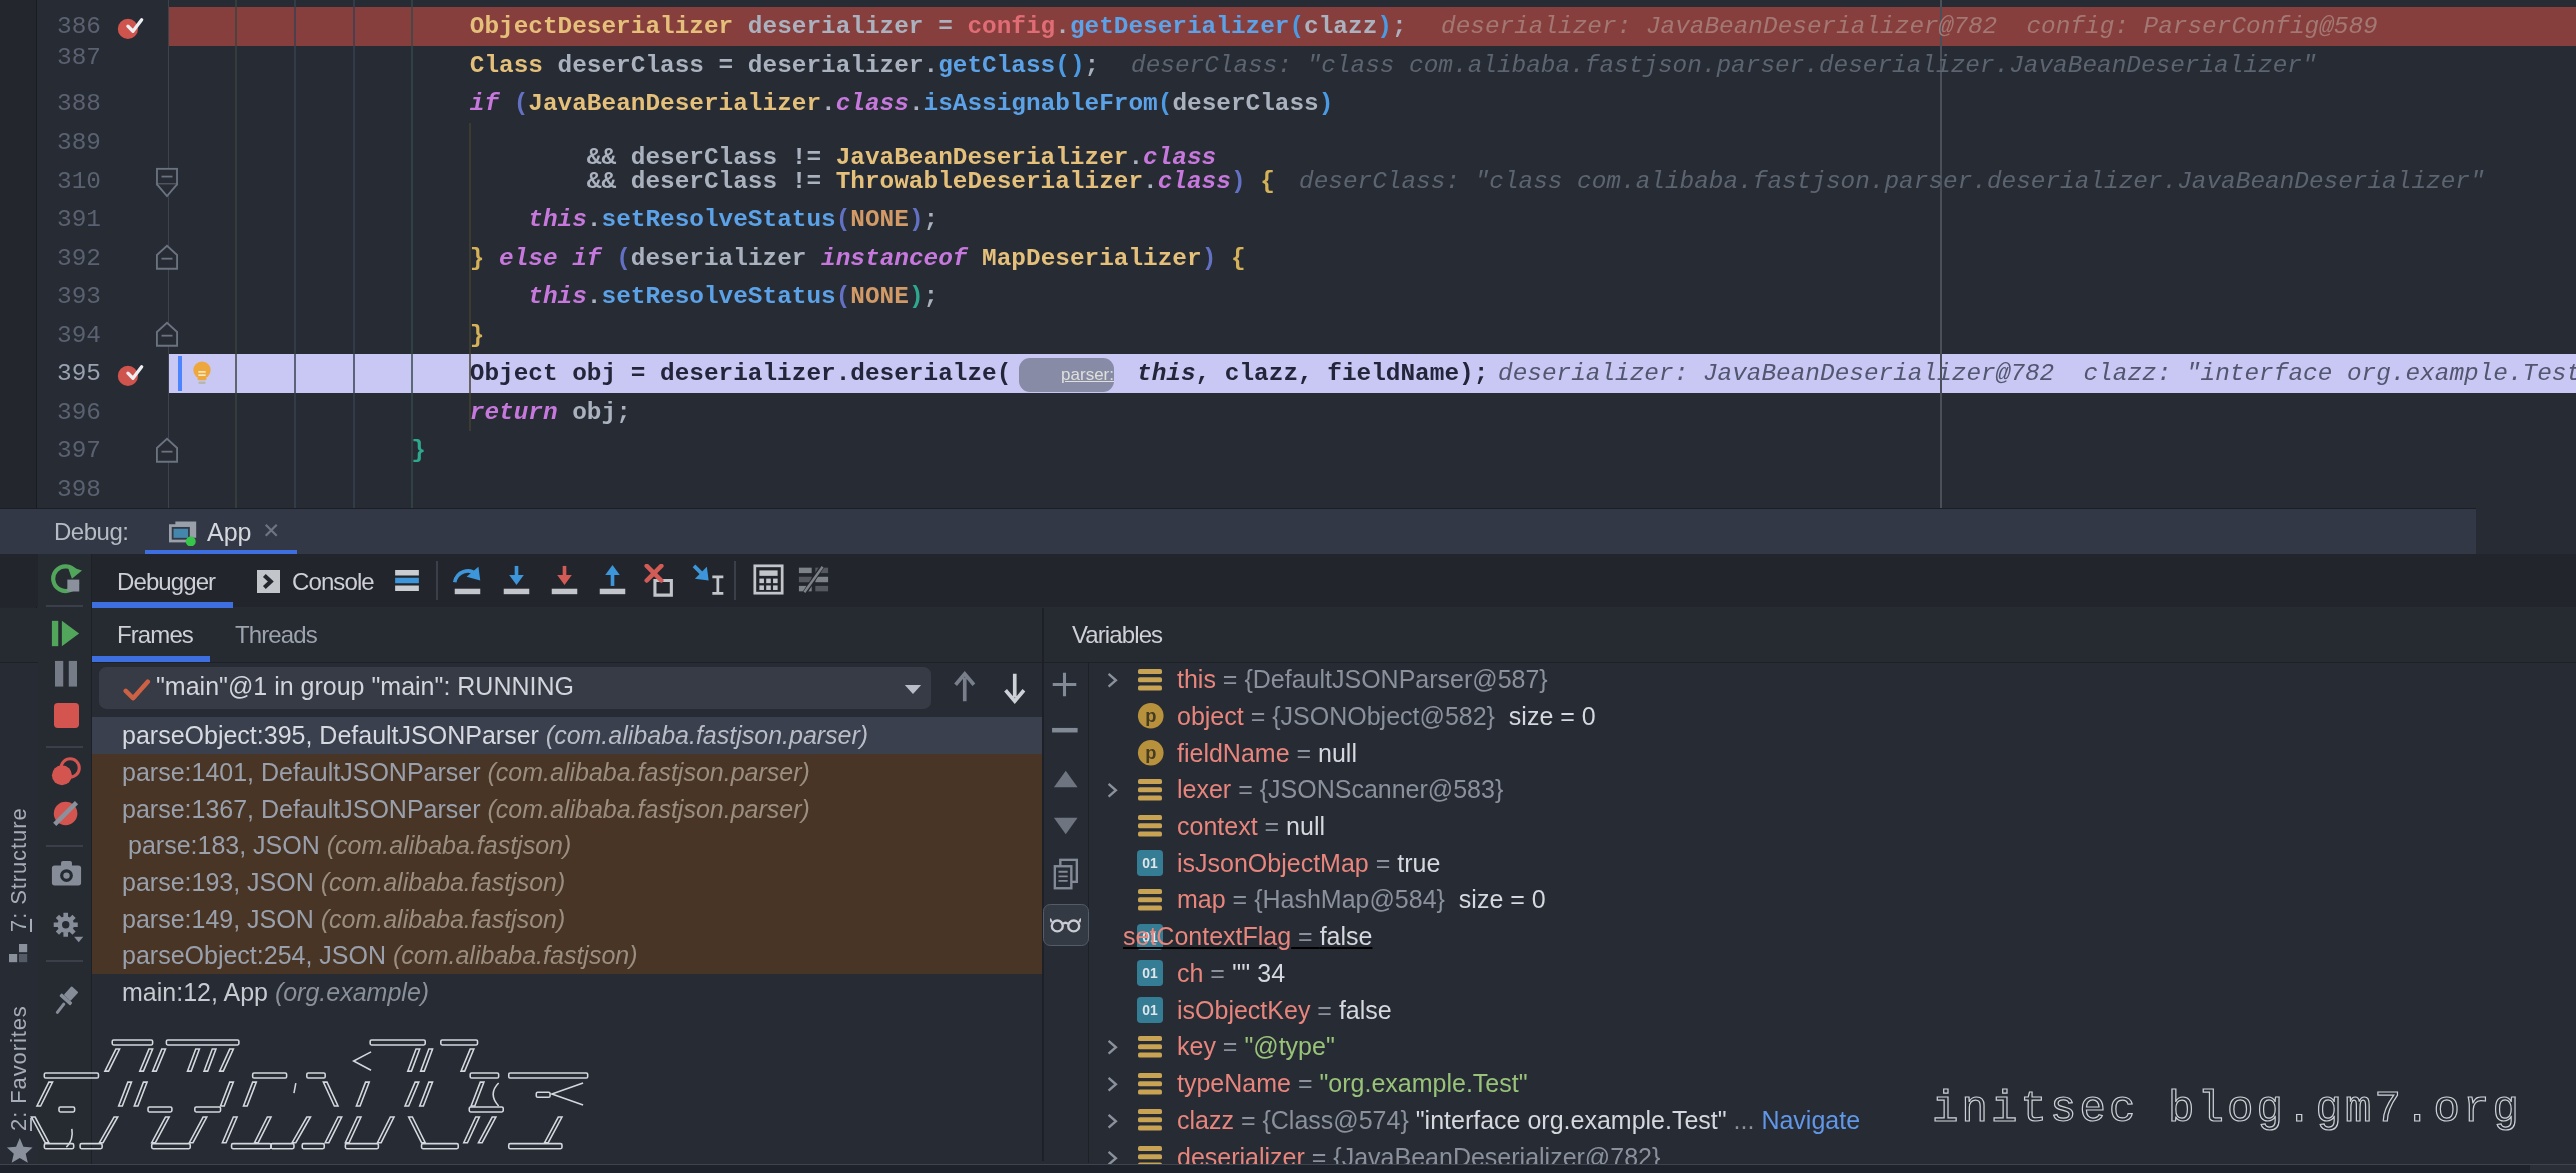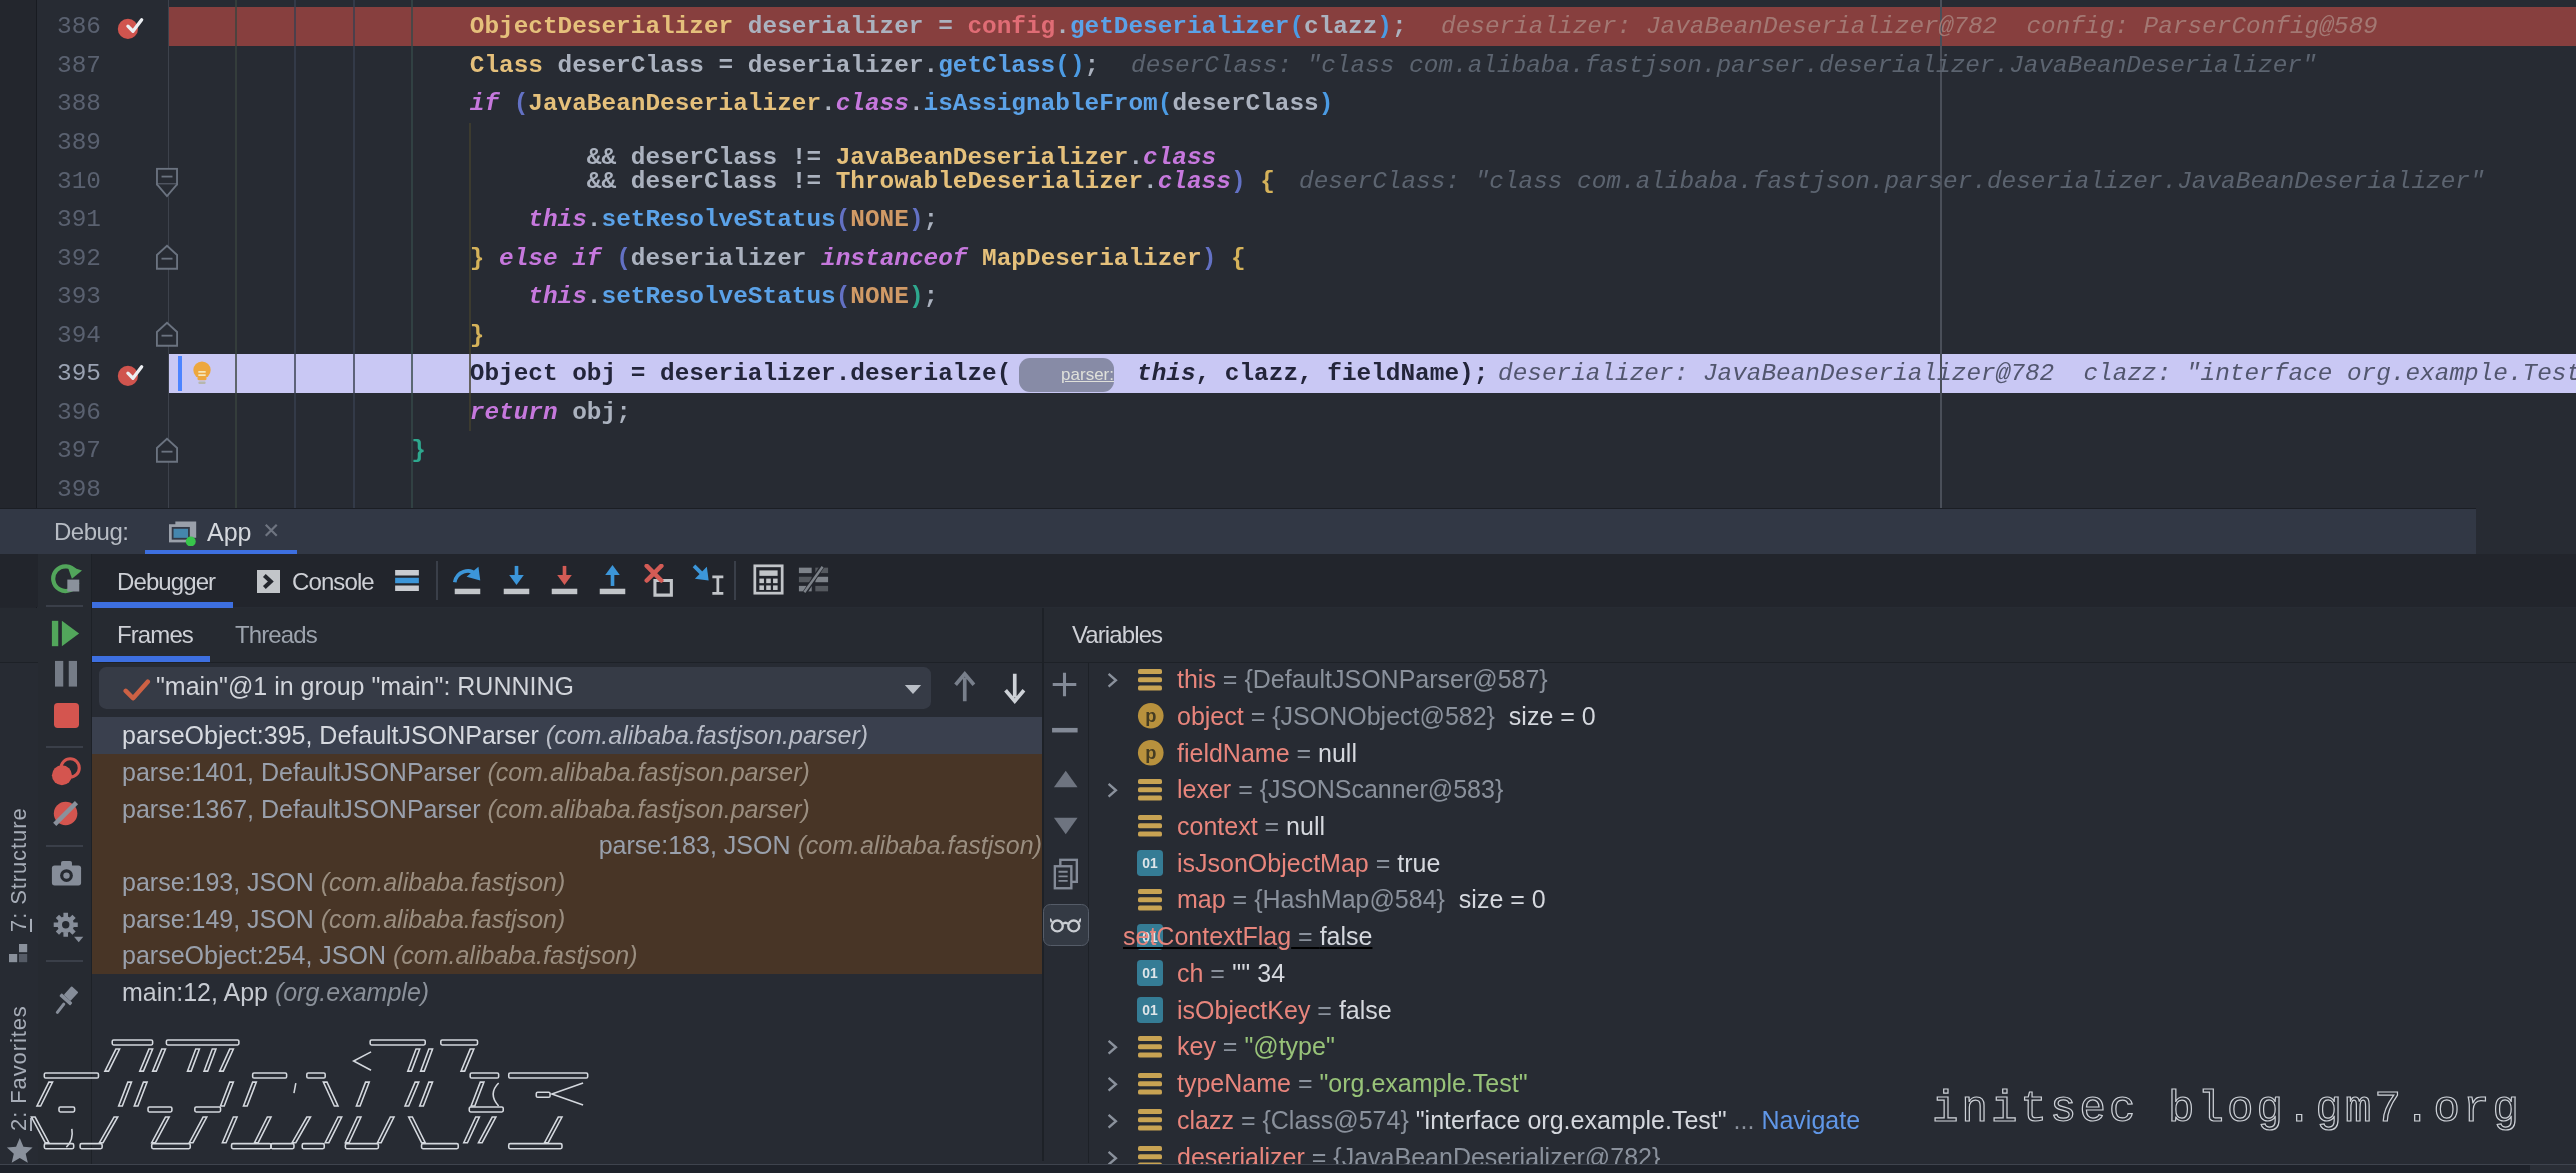--- a/index.html
+++ b/index.html
@@ -52,21 +52,21 @@
 
   <div class="guide" style="left:235px; background:#39443f; z-index:6;"></div>
   <div class="guide" style="left:294px; background:#384050; z-index:6;"></div>
   <div class="guide" style="left:353px; background:#384050; z-index:6;"></div>
   <div class="guide" style="left:411px; background:#354a4a; z-index:6;"></div>
   <div class="guide" style="left:469px; top:123px; height:308px; background:#44422f; z-index:6;"></div>
 
   <div class="abs" style="left:1940px; top:0; width:1.8px; height:508px; background:#4a4f59; z-index:2;"></div>
 
   <div class="lnum" style="top:7.3px;">386</div>
-  <div class="lnum" style="top:46px;">387</div>
+  <div class="lnum" style="top:38px;">387</div>
   <div class="lnum" style="top:84px;">388</div>
   <div class="lnum" style="top:123px;">389</div>
   <div class="lnum" style="top:162px;">310</div>
   <div class="lnum" style="top:200px;">391</div>
   <div class="lnum" style="top:239px;">392</div>
   <div class="lnum" style="top:277px;">393</div>
   <div class="lnum" style="top:316px;">394</div>
   <div class="lnum" style="top:354px; color:#9aa2b2;">395</div>
   <div class="lnum" style="top:393px;">396</div>
   <div class="lnum" style="top:431px;">397</div>
@@ -245,21 +245,21 @@
   </svg>
   <svg class="abs" style="left:1001px; top:7.3px;" width="27.5" height="35" viewBox="0 0 30 38">
     <path d="M15 4 L15 30 M5 22 L15 34 L25 22" fill="none" stroke="#cdd1d7" stroke-width="4"></path>
   </svg>
 
   <div class="abs" style="left:92px; top:54px; width:950px; height:37px; background:#3a404e;"></div>
   <div class="abs" style="left:92px; top:91px; width:950px; height:220px; background:#483526;"></div>
   <div class="frow" style="padding-left:30px;top:54px; color:#d6d9df;">parseObject:395, DefaultJSONParser <span class="it" style="color:#b9bdc7;">(com.alibaba.fastjson.parser)</span></div>
   <div class="frow" style="padding-left:30px;top:91px;">parse:1401, DefaultJSONParser <span class="it" style="color:#9a8e80;">(com.alibaba.fastjson.parser)</span></div>
   <div class="frow" style="padding-left:30px;top:128px;">parse:1367, DefaultJSONParser <span class="it" style="color:#9a8e80;">(com.alibaba.fastjson.parser)</span></div>
-  <div class="frow" style="padding-left:14px;top:164px;text-align:right;">parse:183, JSON <span class="it" style="color:#9a8e80;">(com.alibaba.fastjson)</span></div>
+  <div class="frow" style="padding-left:36px;top:164px;">parse:183, JSON <span class="it" style="color:#9a8e80;">(com.alibaba.fastjson)</span></div>
   <div class="frow" style="padding-left:30px;top:201px;">parse:193, JSON <span class="it" style="color:#9a8e80;">(com.alibaba.fastjson)</span></div>
   <div class="frow" style="padding-left:30px;top:238px;">parse:149, JSON <span class="it" style="color:#9a8e80;">(com.alibaba.fastjson)</span></div>
   <div class="frow" style="padding-left:30px;top:274px;">parseObject:254, JSON <span class="it" style="color:#9a8e80;">(com.alibaba.fastjson)</span></div>
   <div class="frow" style="padding-left:30px;top:311px; color:#c6cad1;">main:12, App <span class="it" style="color:#8a9099;">(org.example)</span></div>
 
   <div class="abs" style="left:1042px; top:-55px; width:1.8px; height:553px; background:#1d2127;"></div>
 
   <div class="abs" style="left:1088px; top:0px; width:0.9px; height:500px; background:#1d2127;"></div>
   <svg class="abs" style="left:1050px; top:7.3px;" width="29" height="29" viewBox="0 0 32 32">
     <path d="M16 3 L16 29 M3 16 L29 16" stroke="#838a97" stroke-width="3.4"></path>

